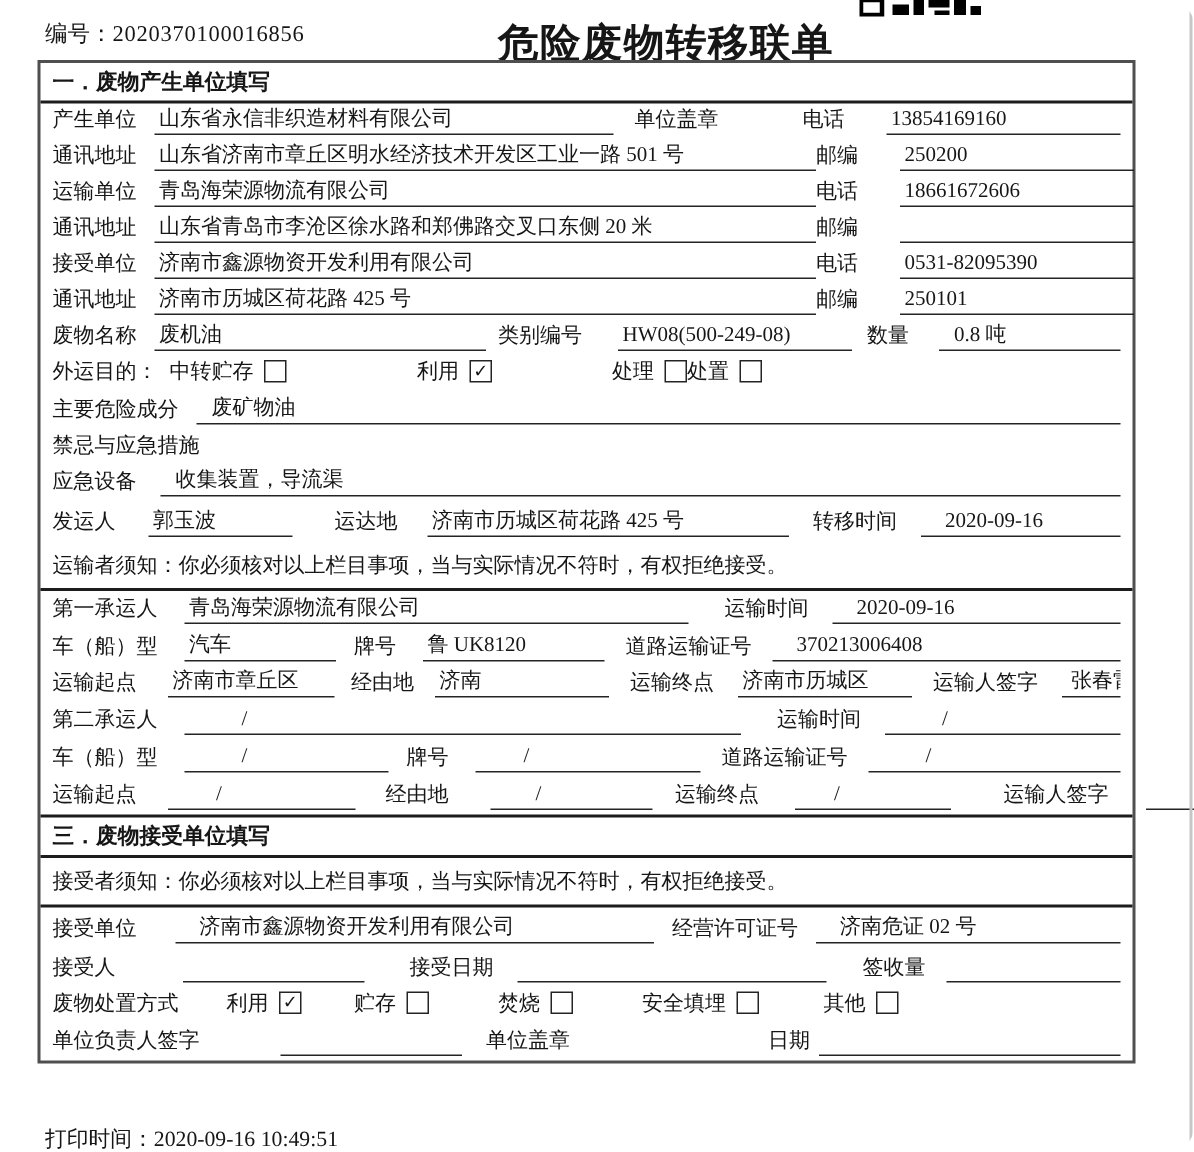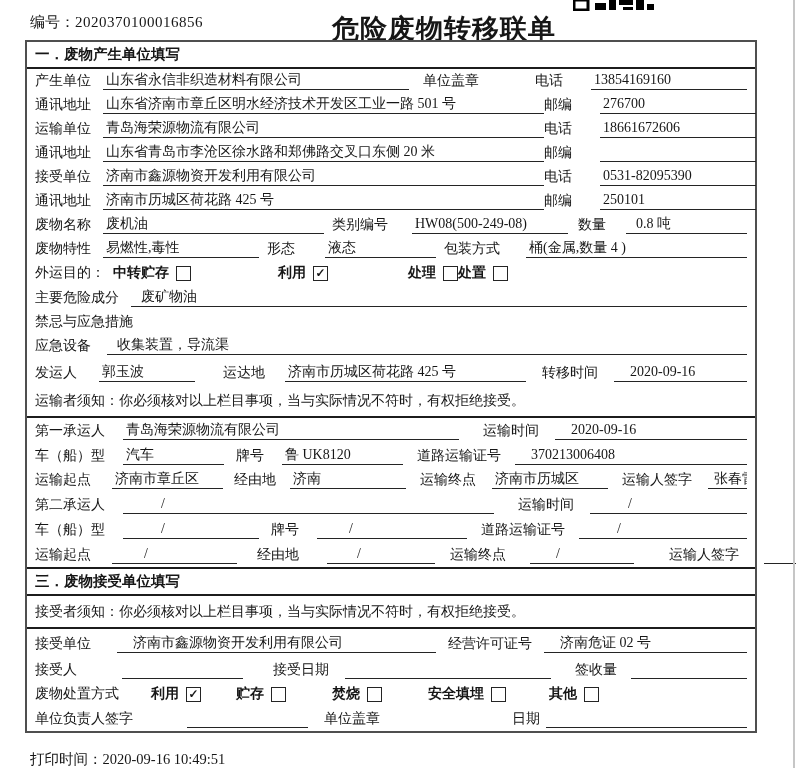--- a/index.html
+++ b/index.html
@@ -1,17 +1,17 @@
 <!DOCTYPE html>
 <html><head>
 <meta charset="utf-8">
 <style>
   html,body{margin:0;padding:0;background:#fff;}
   .doc{position:relative;width:796px;height:768px;background:#ffffff;
-       font-family:"Liberation Serif","DejaVu Serif",serif;color:#161616;overflow:hidden;}
+       font-family:"Liberation Serif","DejaVu Serif",serif;color:#161616;overflow:hidden;border-radius:17px;}
   .edge{position:absolute;top:0;right:1px;width:2px;height:768px;background:#c6c6c6;}
   .docno{position:absolute;top:13px;left:30px;font-size:15px;white-space:nowrap;}
   .docno .num{letter-spacing:.5px;}
   .title{position:absolute;top:11px;left:0;width:100%;box-sizing:border-box;padding-left:92px;
          text-align:center;font-weight:bold;font-size:27px;letter-spacing:1px;}
   .qr{position:absolute;top:0;left:573px;}
   .tbl{position:absolute;top:40px;left:25px;width:732px;box-sizing:border-box;
        border:2px solid #4f4f4f;background:#fff;}
   .sech{font-weight:bold;font-size:14.5px;padding:3px 8px 3px;border-bottom:2px solid #1c1c1c;}
   .bt{border-top:2px solid #1c1c1c;}
@@ -20,21 +20,21 @@
        box-sizing:border-box;height:24px;}
   .h25{height:25px}.h26{height:26px}.h27{height:27px}
   .l{flex-shrink:0;white-space:nowrap;}
   .u{border-bottom:1px solid #242424;padding:0 3px;white-space:nowrap;flex-shrink:0;overflow:hidden;}
   .fx{flex:1 1 auto;}
   .pl10{padding-left:10px}.pl16{padding-left:16px}
   .ind{padding-left:38px}
   .rg{margin-left:auto;display:flex;align-items:flex-end;flex-shrink:0;width:212px;}
   .rg .rl{width:56px;flex-shrink:0;white-space:nowrap;}
   .rg .u{width:156px;box-sizing:border-box;}
-  .ci{display:flex;align-items:center;flex-shrink:0;white-space:nowrap;font-weight:bold;}
+  .ci{display:flex;flex-shrink:0;white-space:nowrap;}
   .cb{width:13px;height:13px;border:1px solid #242424;margin-left:7px;font-size:12px;
       line-height:13px;text-align:center;flex-shrink:0;}
   .foot{position:absolute;left:30px;top:750px;font-size:14.5px;white-space:nowrap;}
 </style>
 </head>
 <body>
 
 <div class="doc">
 
   <div class="docno"><span>编号：</span><span class="num">2020370100016856</span></div>
@@ -63,21 +63,21 @@
           <span class="rl">电话</span>
           <span class="u">13854169160</span>
         </span>
     </div>
 
     <div class="row">
       <span class="l" style="width:68px">通讯地址</span>
       <span class="u" style="width:435px">山东省济南市章丘区明水经济技术开发区工业一路 501 号</span>
       <span class="rg">
           <span class="rl">邮编</span>
-          <span class="u">276700</span>
+          <span class="u">250200</span>
         </span>
     </div>
 
     <div class="row">
       <span class="l" style="width:68px">运输单位</span>
       <span class="u" style="width:435px">青岛海荣源物流有限公司</span>
       <span class="rg">
           <span class="rl">电话</span>
           <span class="u">18661672606</span>
         </span>
@@ -112,28 +112,20 @@
 
     <div class="row">
       <span class="l" style="width:68px">废物名称</span>
       <span class="u" style="width:215px">废机油</span>
       <span class="l" style="margin-left:8px;width:80px">类别编号</span>
       <span class="u" style="width:150px">HW08(500-249-08)</span>
       <span class="l" style="margin-left:10px;width:48px">数量</span>
       <span class="u fx pl10">0.8 吨</span>
     </div>
 
-    <div class="row">
-      <span class="l" style="width:68px">废物特性</span>
-      <span class="u" style="width:150px">易燃性,毒性</span>
-      <span class="l" style="margin-left:8px;width:58px">形态</span>
-      <span class="u" style="width:105px">液态</span>
-      <span class="l" style="margin-left:8px;width:82px">包装方式</span>
-      <span class="u fx">桶(金属,数量 4 )</span>
-    </div>
 
     <div class="row h25" style="align-items:center">
       <span class="l" style="width:70px">外运目的：</span>
       <span class="ci" style="margin-left:8px">
           <span>中转贮存</span>
           <span class="cb"></span>
         </span>
       <span class="ci" style="margin-left:87px">
           <span>利用</span>
           <span class="cb">✓</span>

